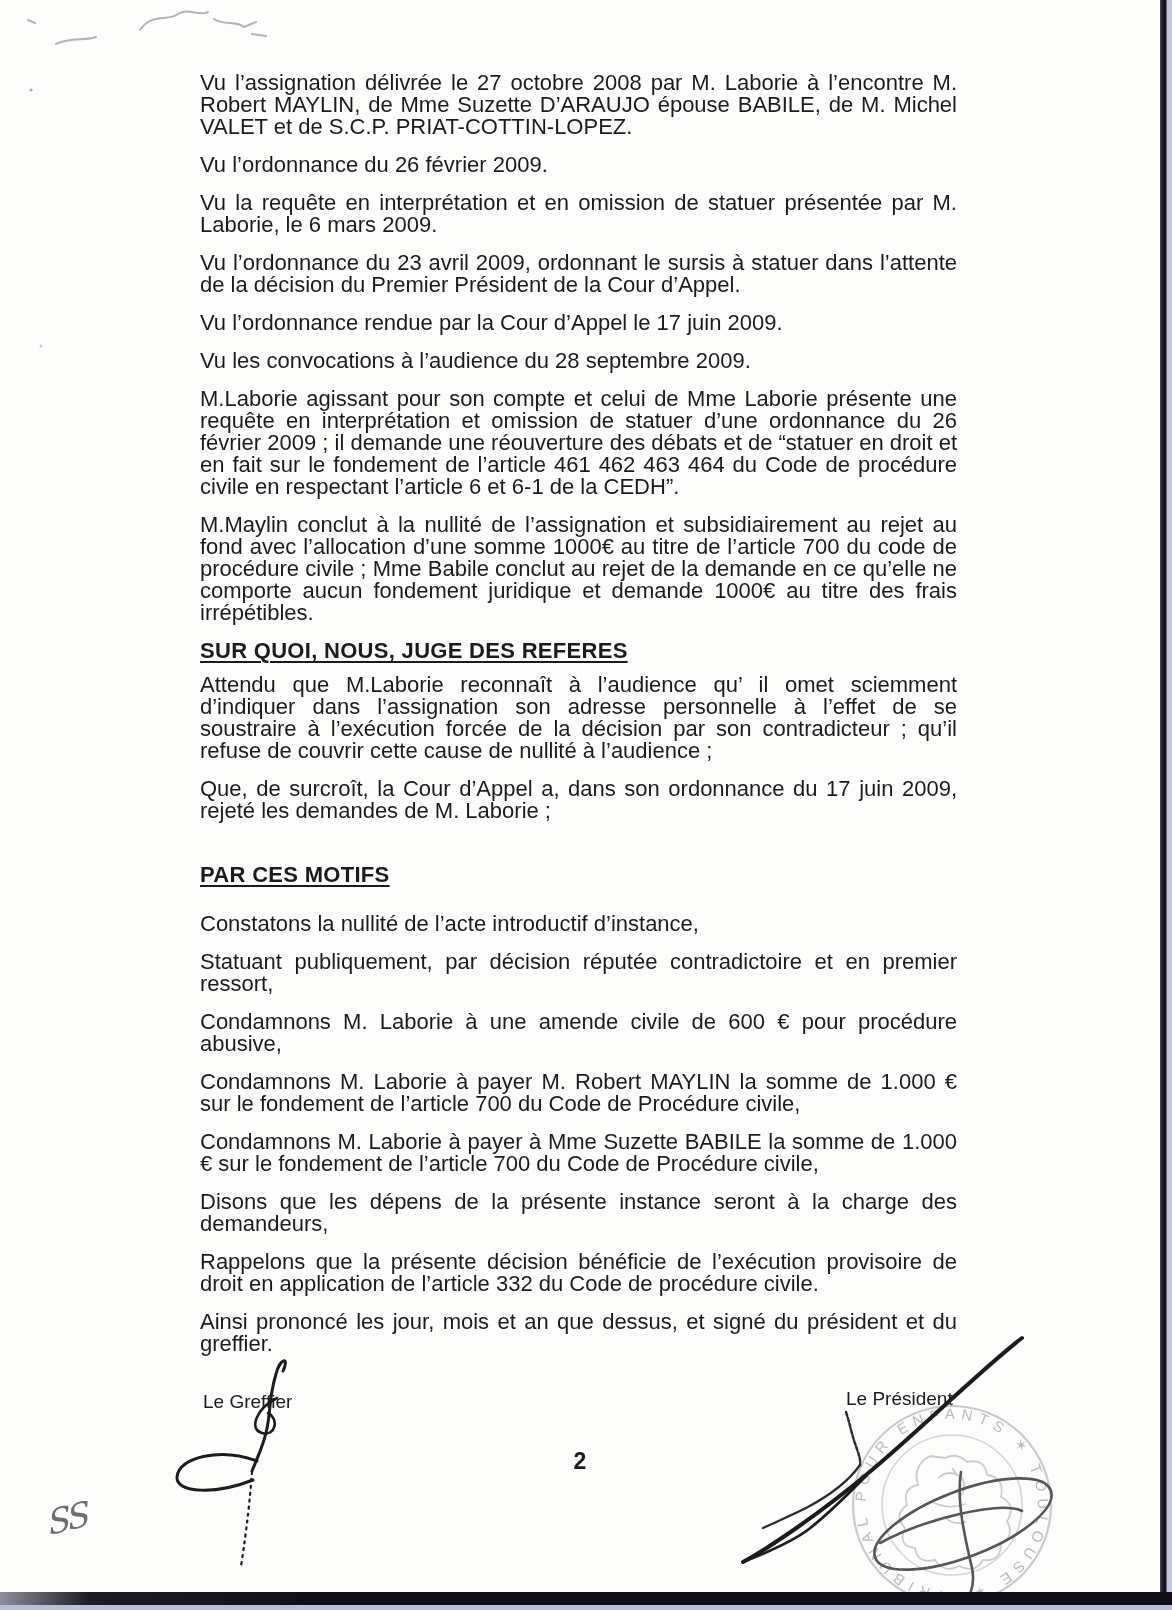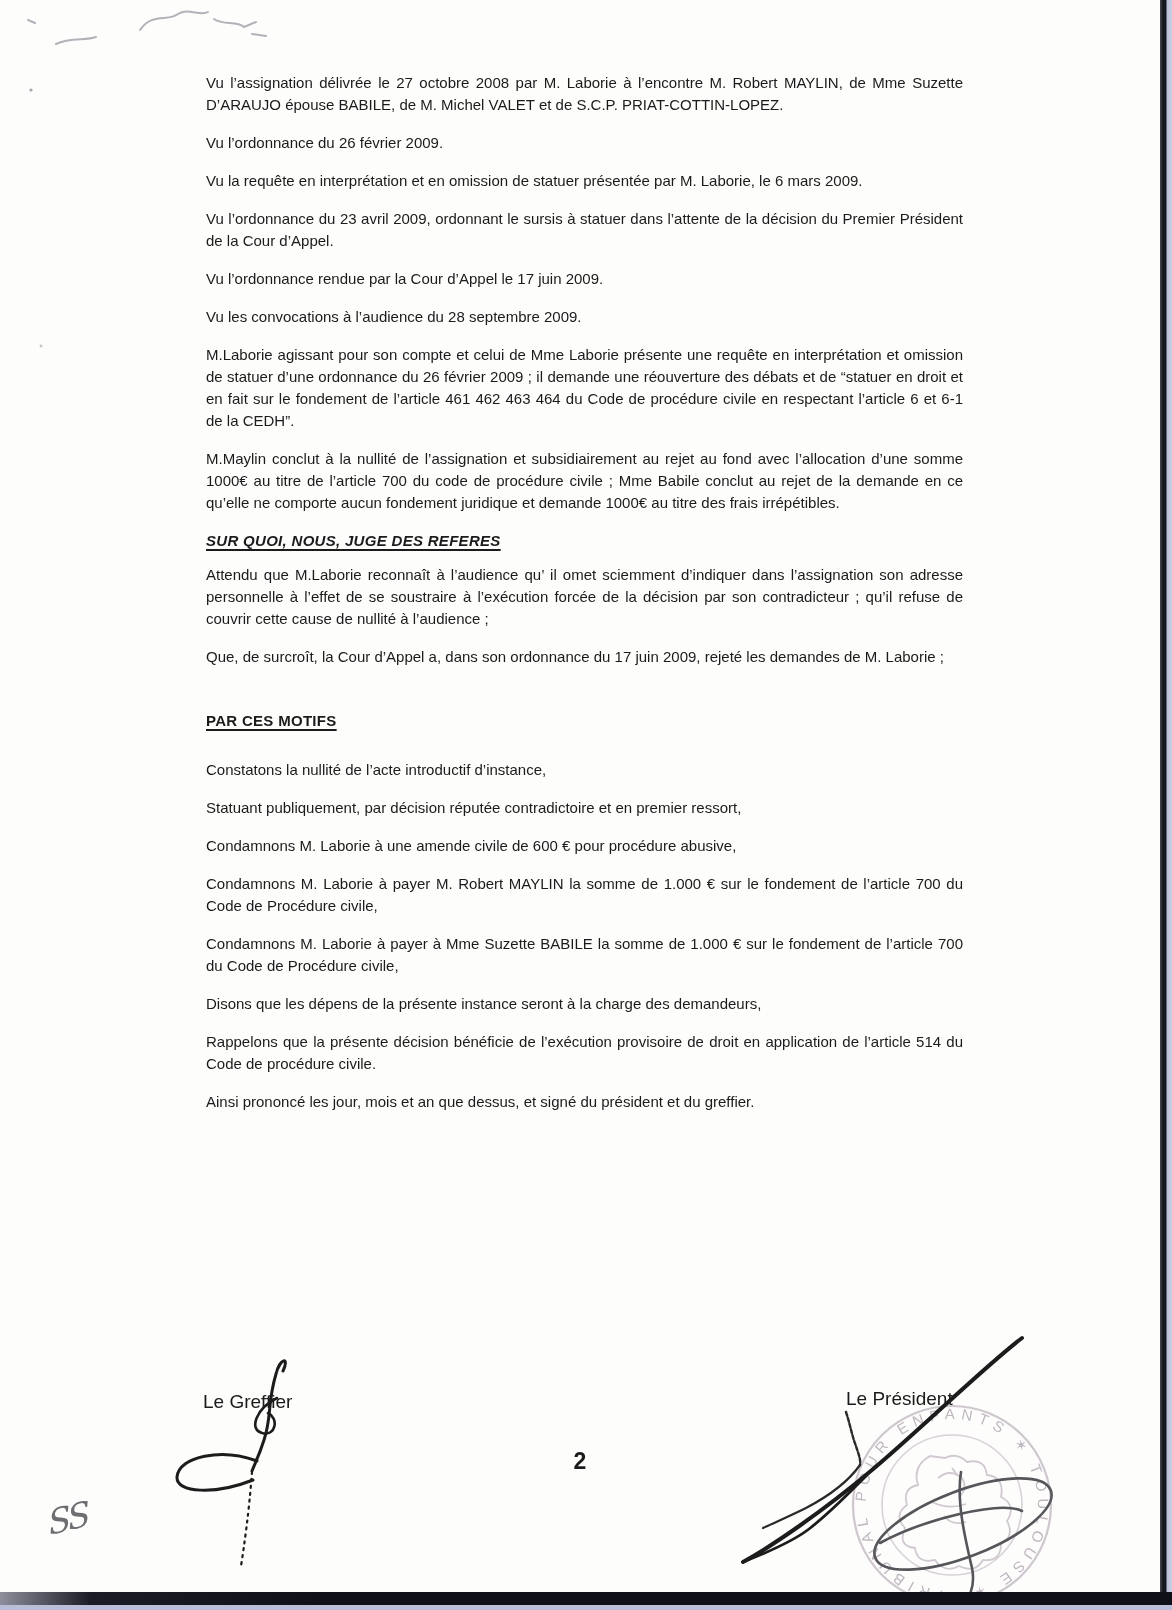--- a/index.html
+++ b/index.html
@@ -19,34 +19,34 @@
   }
   .edge-bottom { position:absolute; left:0; right:0; bottom:0; height:18px; }
   .edge-bottom .dark {
     height:13px;
     background:linear-gradient(to right,#8e8e9c 0,#1c1c26 90px,#101018 320px,#101018 100%);
   }
   .edge-bottom .light { height:5px; background:#b9bfd8; }
 
   
   .doc-body {
-    position:absolute; left:206px; top:72px; width:757px;
-    font-size:15px; line-height:22px;
+    position:absolute; left:200px; top:72px; width:757px;
+    font-size:22px; line-height:22px;
   }
   .doc-body p { margin:0 0 16px 0; }
   .para { text-align:justify; }
   .heading {
     font-weight:bold;
     text-decoration:underline;
     text-decoration-thickness:2px;
     text-underline-offset:3px;
     letter-spacing:.3px;
     text-align:left;
   }
-  #block-8  { margin:14px 0 12px 0;font-style:italic; }   
+  #block-8  { margin:14px 0 12px 0; }   
   #block-11 { margin:42px 0 27px 0; }   
 
   .sig-label { position:absolute; font-size:19px; }
   .label-greffier { left:203px; top:1391px; }
   .label-president { left:846px; top:1388px; }
   .page-number {
     position:absolute; left:560px; top:1448px; width:40px;
     text-align:center; font-size:23px; font-weight:bold;
   }
   .handwritten-mark {
@@ -75,21 +75,21 @@
       <p class="heading" id="block-8">SUR QUOI, NOUS, JUGE DES REFERES</p>
       <p class="para" id="block-9">Attendu que M.Laborie reconnaît à l’audience qu’ il omet sciemment d’indiquer dans l’assignation son adresse personnelle à l’effet de se soustraire à l’exécution forcée de la décision par son contradicteur ; qu’il refuse de couvrir cette cause de nullité à l’audience ;</p>
       <p class="para" id="block-10">Que, de surcroît, la Cour d’Appel a, dans son ordonnance du 17 juin 2009, rejeté les demandes de M. Laborie ;</p>
       <p class="heading" id="block-11">PAR CES MOTIFS</p>
       <p class="para" id="block-13">Constatons la nullité de l’acte introductif d’instance,</p>
       <p class="para" id="block-12">Statuant publiquement, par décision réputée contradictoire et en premier ressort,</p>
       <p class="para" id="block-14">Condamnons M. Laborie à une amende civile de 600 € pour procédure abusive,</p>
       <p class="para" id="block-15">Condamnons M. Laborie à payer M. Robert MAYLIN la somme de 1.000 € sur le fondement de l’article 700 du Code de Procédure civile,</p>
       <p class="para" id="block-16">Condamnons M. Laborie à payer à Mme Suzette BABILE la somme de 1.000 € sur le fondement de l’article 700 du Code de Procédure civile,</p>
       <p class="para" id="block-17">Disons que les dépens de la présente instance seront à la charge des demandeurs,</p>
-      <p class="para" id="block-18">Rappelons que la présente décision bénéficie de l’exécution provisoire de droit en application de l’article 514 du Code de procédure civile.</p>
+      <p class="para" id="block-18">Rappelons que la présente décision bénéficie de l’exécution provisoire de droit en application de l’article 332 du Code de procédure civile.</p>
       <p class="para" id="block-19">Ainsi prononcé les jour, mois et an que dessus, et signé du président et du greffier.</p>
     </div>
 
   <div class="sig-label label-greffier">Le Greffier</div>
   <div class="sig-label label-president">Le Président</div>
   <div class="page-number">2</div>
   <div class="handwritten-mark">SS</div>
 
   <svg class="overlay" width="1172" height="1610" viewBox="0 0 1172 1610">
 

